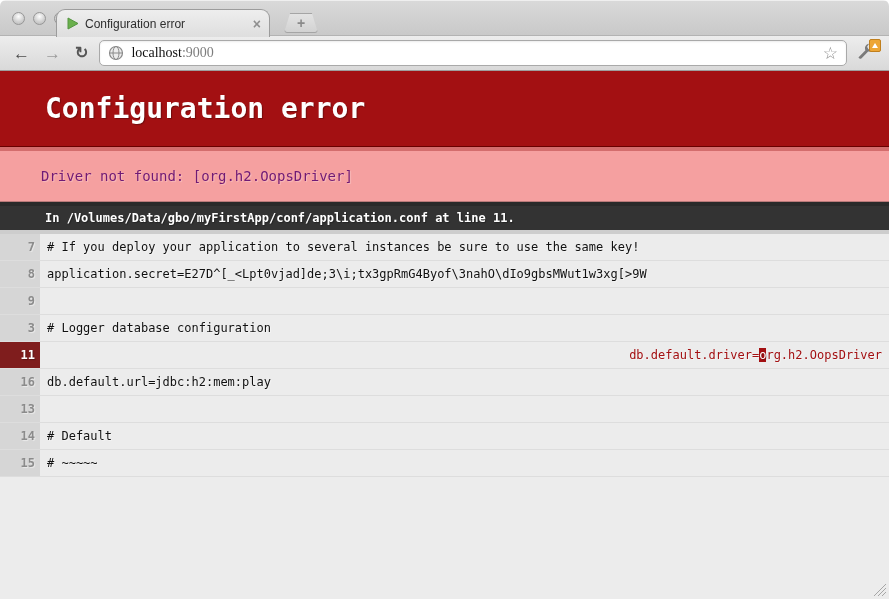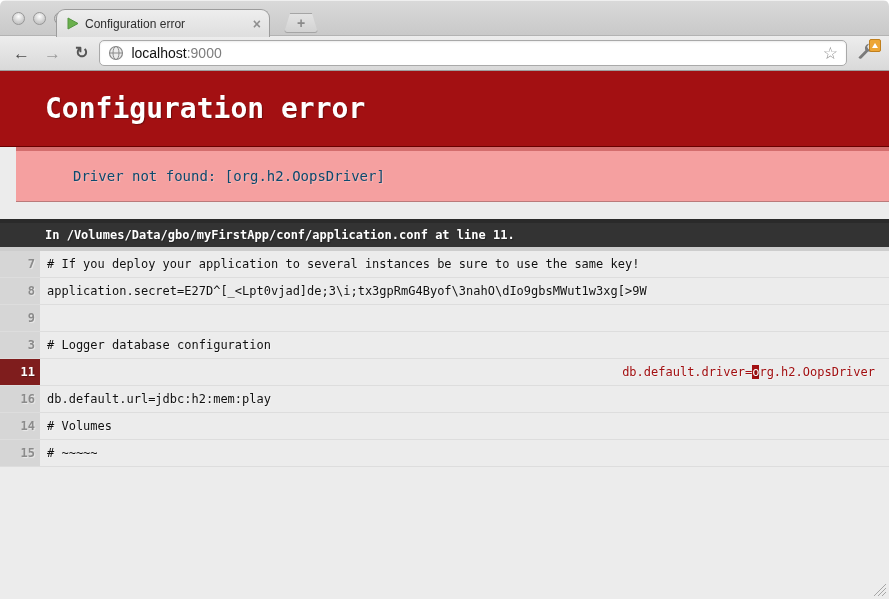--- a/index.html
+++ b/index.html
@@ -36,53 +36,53 @@
   
   .toolbar { height: 35px; background: linear-gradient(#ededed, #d9d9d9);
              border-bottom: 1px solid #9e9e9e; display: flex; align-items: center;
              padding: 0 10px; gap: 8px; flex: none; }
   .nav-btn { font-size: 17px; font-weight: bold; line-height: 1; padding: 0 3px; }
   .nav-back { color: #4c4c4c; }
   .nav-forward { color: #9b9b9b; }
   .nav-reload { color: #555555; font-size: 16px; }
   .omnibox { flex: 1; height: 26px; background: #ffffff; border: 1px solid #a9a9a9;
              border-radius: 5px; display: flex; align-items: center; padding: 0 8px;
-             gap: 7px; box-shadow: inset 0 1px 2px rgba(0,0,0,0.08); }
+             gap: 7px; box-shadow: inset 0 1px 2px rgba(0,0,0,0.08); font-family: Liberation Serif, serif; }
   .url-text { font-size: 14px; color: #111111; flex: 1; white-space: nowrap; }
   .url-port { color: #7d7d7d; }
   .star-btn { color: #8e8e8e; font-size: 17px; line-height: 1; }
   .wrench-wrap { position: relative; width: 24px; height: 24px; flex: none; }
   .wrench-badge { position: absolute; top: -2px; right: -2px; width: 12px; height: 13px;
                   background: #eda636; border: 1px solid #c07f1d; border-radius: 2px;
                   display: flex; align-items: center; justify-content: center; }
   .badge-arrow { width: 0; height: 0; border-left: 3px solid transparent;
                  border-right: 3px solid transparent; border-bottom: 5px solid #ffffff; }
 
   
   .page { flex: 1; background: #ECECEC; overflow: hidden; position: relative;
           font-family: "DejaVu Sans Mono", "Liberation Mono", monospace; }
   .err-header { background: #A31012; color: #ffffff; padding: 21px 45px;
                 font-size: 28px; font-weight: bold;
                 text-shadow: 1px 1px 1px rgba(0,0,0,0.3);
                 border-bottom: 1px solid #690000; }
-  .err-detail { background: #F5A0A0; color: #0c4a6e; padding: 17px 57px;
+  .err-detail { background: #F5A0A0; color: #701a75; padding: 17px 41px;
                 font-size: 14px; border-top: 4px solid #D36D6D;
                 border-bottom: 1px solid #BA7A7A;
-                text-shadow: 1px 1px 1px rgba(255,255,255,0.3); margin-left: 16px; }
+                text-shadow: 1px 1px 1px rgba(255,255,255,0.3); }
   .err-location { background: #333333; color: #ffffff; padding: 5px 45px;
                   font-size: 12px; font-weight: bold; border-top: 4px solid #2a2a2a;
-                  text-shadow: 1px 1px 1px rgba(0,0,0,0.3); margin-top: 17px; }
+                  text-shadow: 1px 1px 1px rgba(0,0,0,0.3); }
 
   .code-row { display: flex; font-size: 12px; line-height: 16px;
               border-bottom: 1px solid #DDDDDD;
               text-shadow: 1px 1px 1px rgba(255,255,255,0.5); }
   .code-row.first { border-top: 4px solid #CDCDCD; }
   .line-no { width: 40px; flex: none; background: #D6D6D6; color: #8B8B8B;
              font-weight: bold; text-align: right; padding: 5px 5px; }
-  .code-text { padding: 5px 14px 5px 7px; color: #111111; white-space: pre; flex: 1;
+  .code-text { padding: 5px 7px 5px 7px; color: #111111; white-space: pre; flex: 1;
                min-height: 16px; }
   .code-row.error .line-no { background: #7f1d1d; color: #ffffff;
                              text-shadow: 1px 1px 1px rgba(0,0,0,0.3); }
   .code-row.error .code-text { color: #A31012; text-align: right; }
   .code-row.error .marker { background: #A31012; color: #ffffff;
                             text-shadow: 1px 1px 1px rgba(0,0,0,0.3); }
 
   .resize-grip { position: absolute; right: 2px; bottom: 2px; }
 </style>
 </head>
@@ -158,22 +158,26 @@
         </div>
         <div class="code-row error">
           <span class="line-no">11</span>
           <span class="code-text">db.default.driver=<span class="marker">o</span>rg.h2.OopsDriver</span>
         </div>
         <div class="code-row">
           <span class="line-no">16</span>
           <span class="code-text">db.default.url=jdbc:h2:mem:play</span>
         </div>
         <div class="code-row">
+          <span class="line-no">13</span>
+          <span class="code-text"> </span>
+        </div>
+        <div class="code-row">
           <span class="line-no">14</span>
-          <span class="code-text"># Volumes</span>
+          <span class="code-text"># Default</span>
         </div>
         <div class="code-row">
           <span class="line-no">15</span>
           <span class="code-text"># ~~~~~</span>
         </div>
       </div>
     <svg class="resize-grip" width="14" height="14" viewBox="0 0 14 14">
       <path d="M13 5 L5 13 M13 9 L9 13 M13 1 L1 13" stroke="#a6a6a6" stroke-width="1" fill="none"></path>
     </svg>
   </div>

